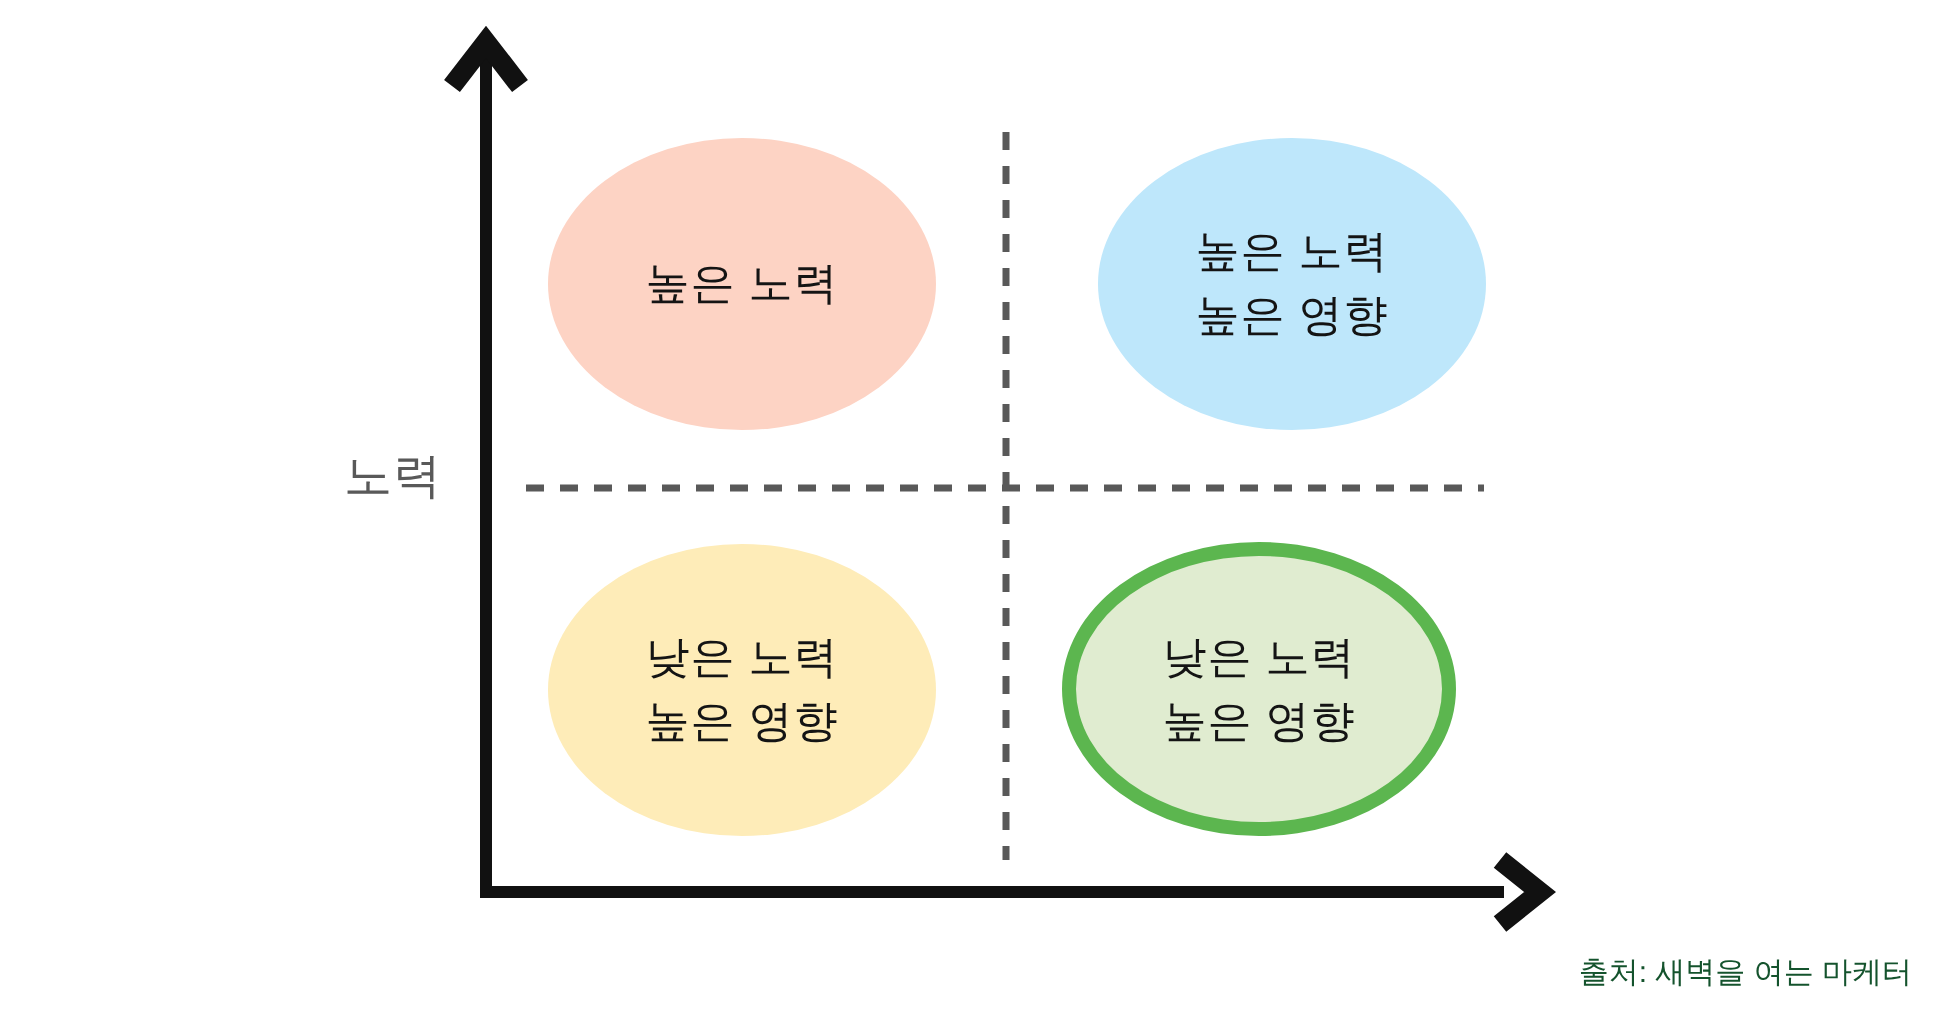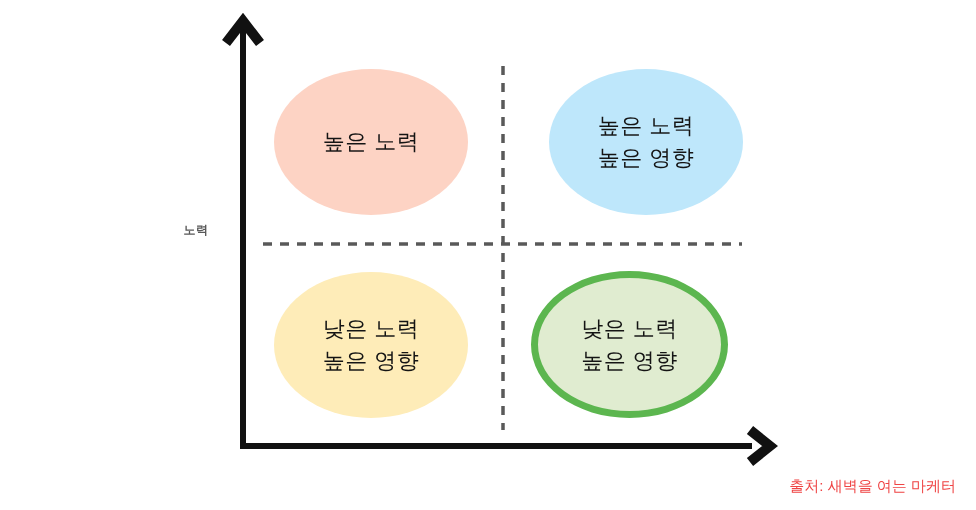--- a/index.html
+++ b/index.html
@@ -43,35 +43,35 @@
     color: #141414;
     letter-spacing: 0.5px;
     white-space: nowrap;
   }
   .q-top-left     { left: 274px; top: 69px;  width: 194px; height: 146px; }
   .q-top-right    { left: 549px; top: 69px;  width: 194px; height: 146px; }
   .q-bottom-left  { left: 274px; top: 272px; width: 194px; height: 146px; }
   .q-bottom-right { left: 531px; top: 271px; width: 197px; height: 147px; border: 7px solid transparent; }
   .axis-label {
     position: absolute;
-    font-size: 12px;
-    font-weight: 700;
+    font-size: 24px;
+    font-weight: 400;
     color: #595959;
     letter-spacing: 0.5px;
     white-space: nowrap;
   }
   .y-axis-label { left: 172px; top: 222px; width: 48px; text-align: center; }
   .x-axis-label { left: 457px; top: 463px; width: 92px; text-align: center; }
   .source-caption {
     position: absolute;
     right: 20px;
     top: 477px;
     font-size: 15px;
     font-weight: 400;
-    color: #ef4444;
+    color: #14532d;
     white-space: nowrap;
   }
 </style>
 </head>
 <body>
 
 <div class="canvas">
 
   <svg class="axes-svg" viewBox="0 0 976 510" xmlns="http://www.w3.org/2000/svg">
 

